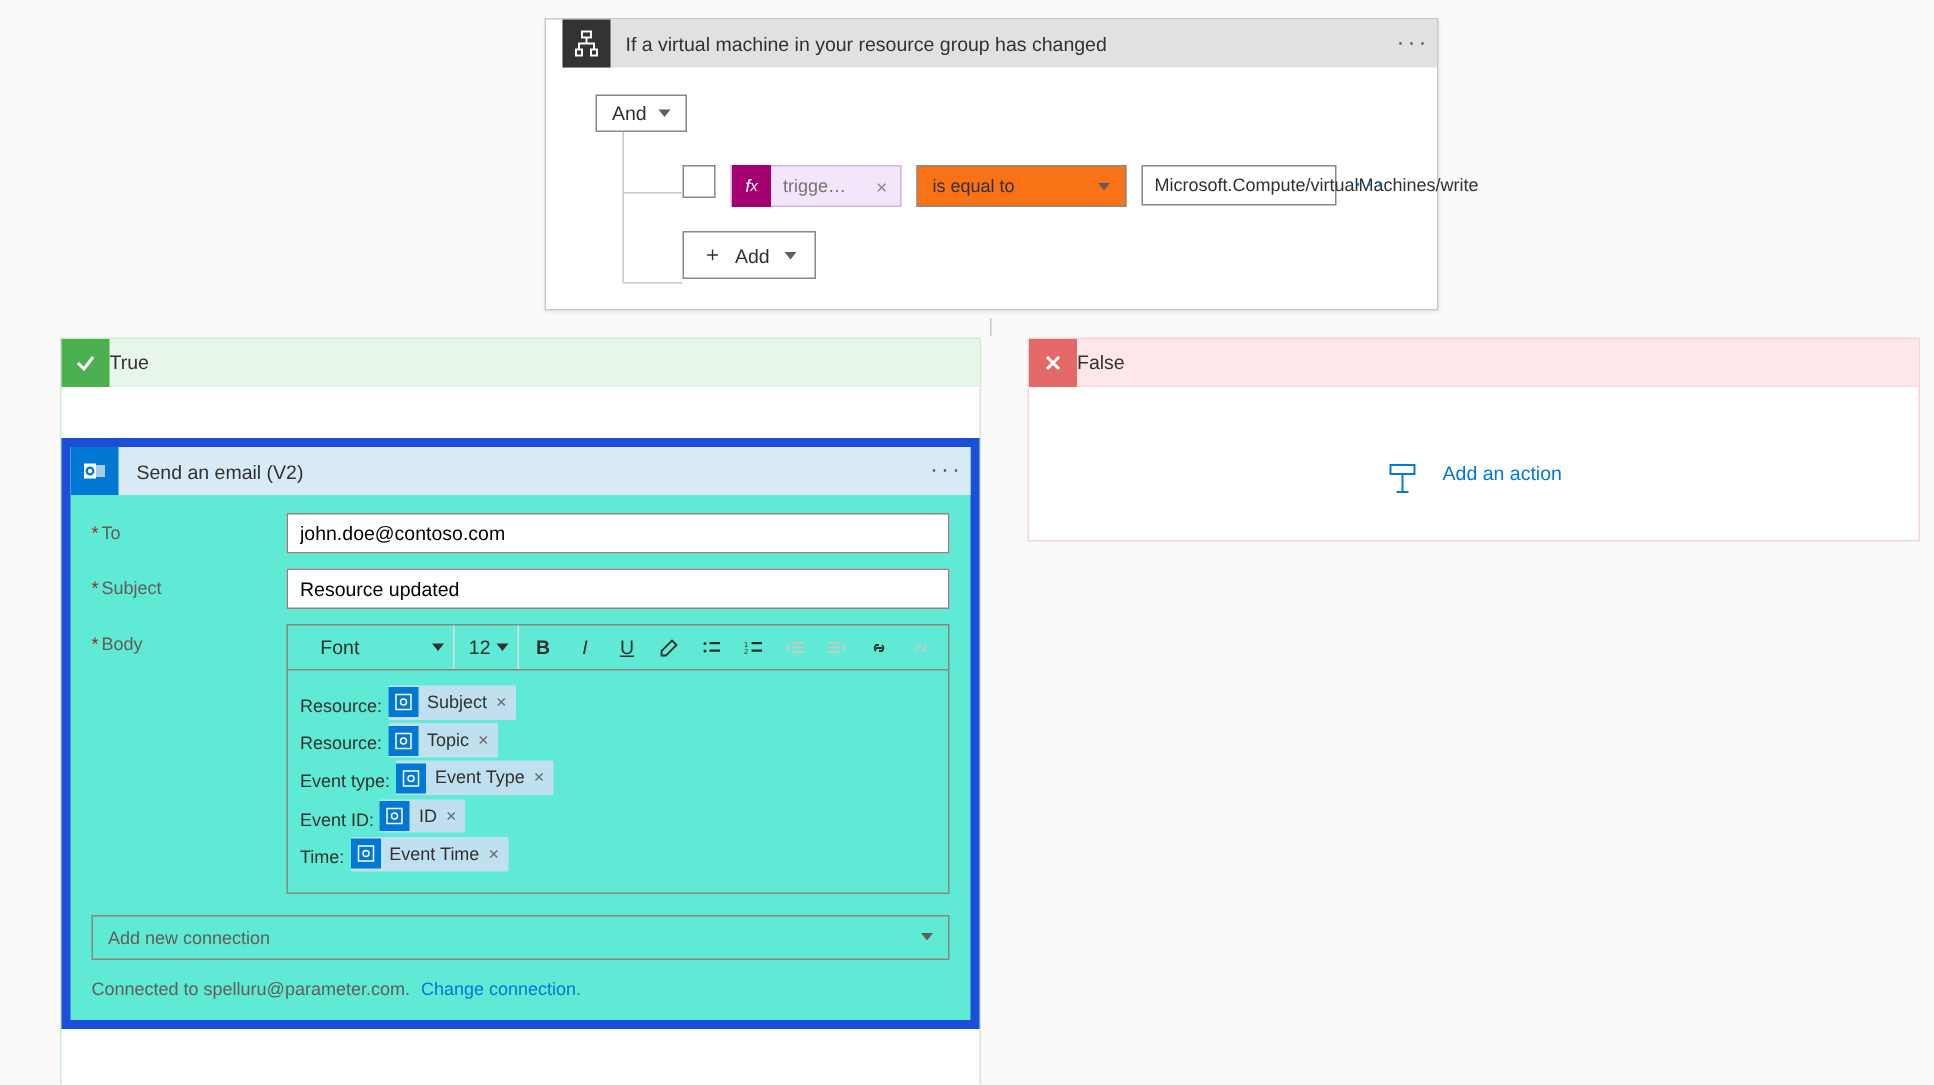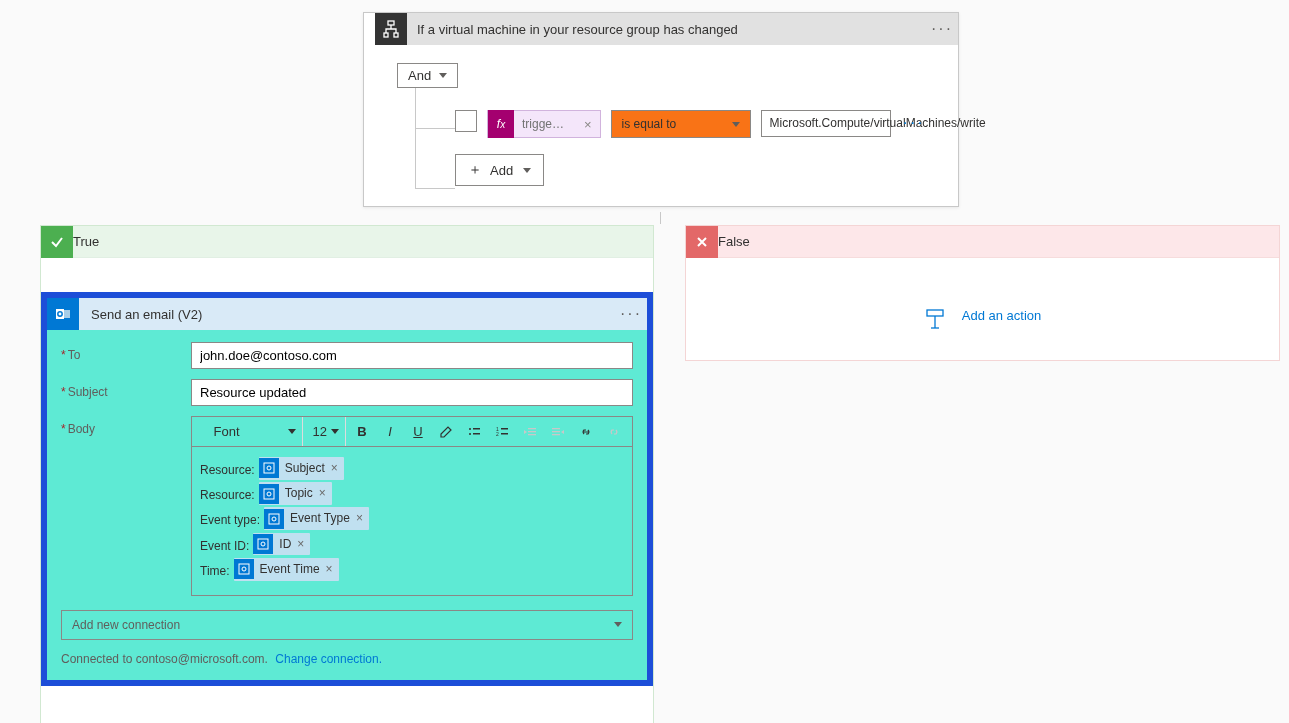--- a/index.html
+++ b/index.html
@@ -409,21 +409,21 @@
                     <span class="tok-x">×</span>
                   </span></div>
               </div>
           </div>
         </div>
         <div class="param-select">
           <span>Add new connection</span>
           <span class="chevron-down"></span>
         </div>
         <div class="connected-line">
-          <span>Connected to contoso@microsoft.com.</span>
+          <span>Connected to spelluru@parameter.com.</span>
           <a>Change connection.</a>
         </div>
       </div>
     </div>
   </div>
 </div>
 
 <div class="false-card">
   <div class="false-header">
     <div class="false-icon">

